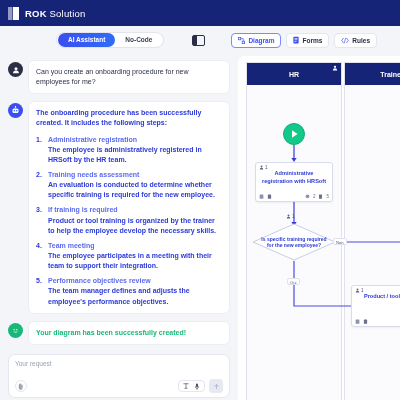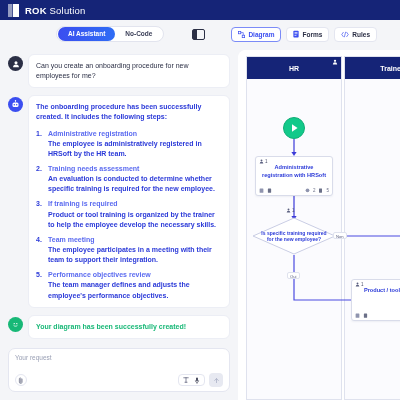--- a/index.html
+++ b/index.html
@@ -6,21 +6,21 @@
   html, body {
     width: 400px; height: 400px;
     font-family: "Liberation Sans", sans-serif;
     background: #f4f5f8;
     overflow: hidden;
   }
   #app { position: relative; width: 400px; height: 400px; background: #f4f5f8; }
 
   
   .titlebar {
-    height: 20px; background: #152477;
+    height: 26px; background: #152477;
     display: flex; align-items: center; gap: 6px;
     padding: 0 8px;
   }
   .logo-icon { width: 11px; height: 13px; display: block; }
   .app-title { color: #ffffff; font-size: 9.5px; font-weight: 700; letter-spacing: .2px; }
   .app-title .thin { font-weight: 400; }
 
   
   .toolbar {
     height: 28px; background: #f4f5f8;

